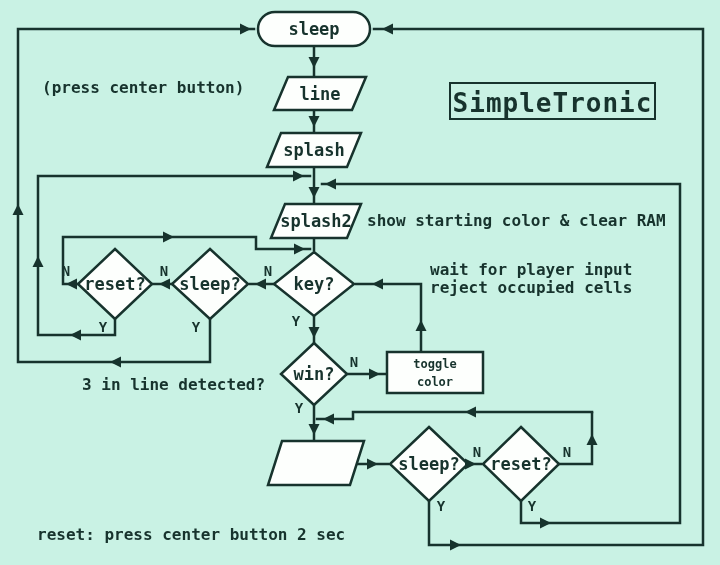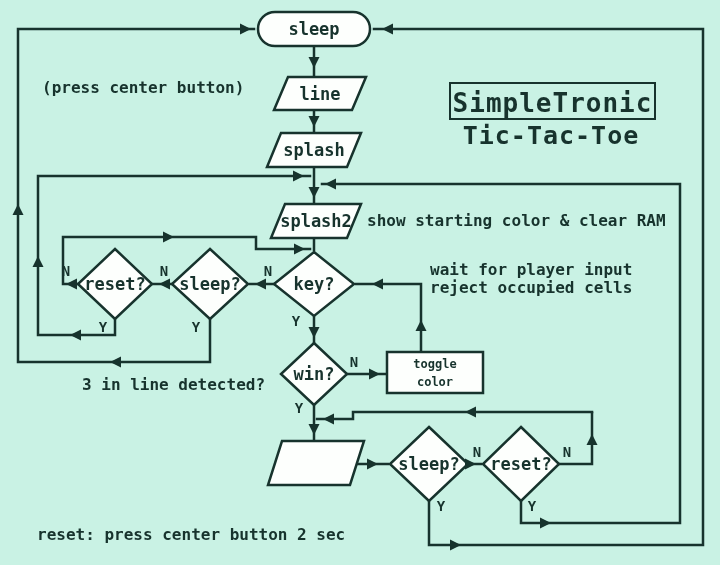--- a/index.html
+++ b/index.html
@@ -154,15 +154,14 @@
   <div class="ann" style="left:42px;top:79px">(press center button)</div>
   <div class="ann" style="left:367px;top:212px">show starting color &amp; clear RAM</div>
   <div class="ann" style="left:430px;top:261px">wait for player input
 reject occupied cells</div>
   <div class="ann" style="left:82px;top:376px">3 in line detected?</div>
   <div class="ann" style="left:37px;top:526px">reset: press center button 2 sec</div>
 
   <div class="title-box">
     <span>SimpleTronic</span>
   </div>
-  <div class="subtitle">Tic-Tac-Toe</div>
 
 </div>
 
 </body></html>

